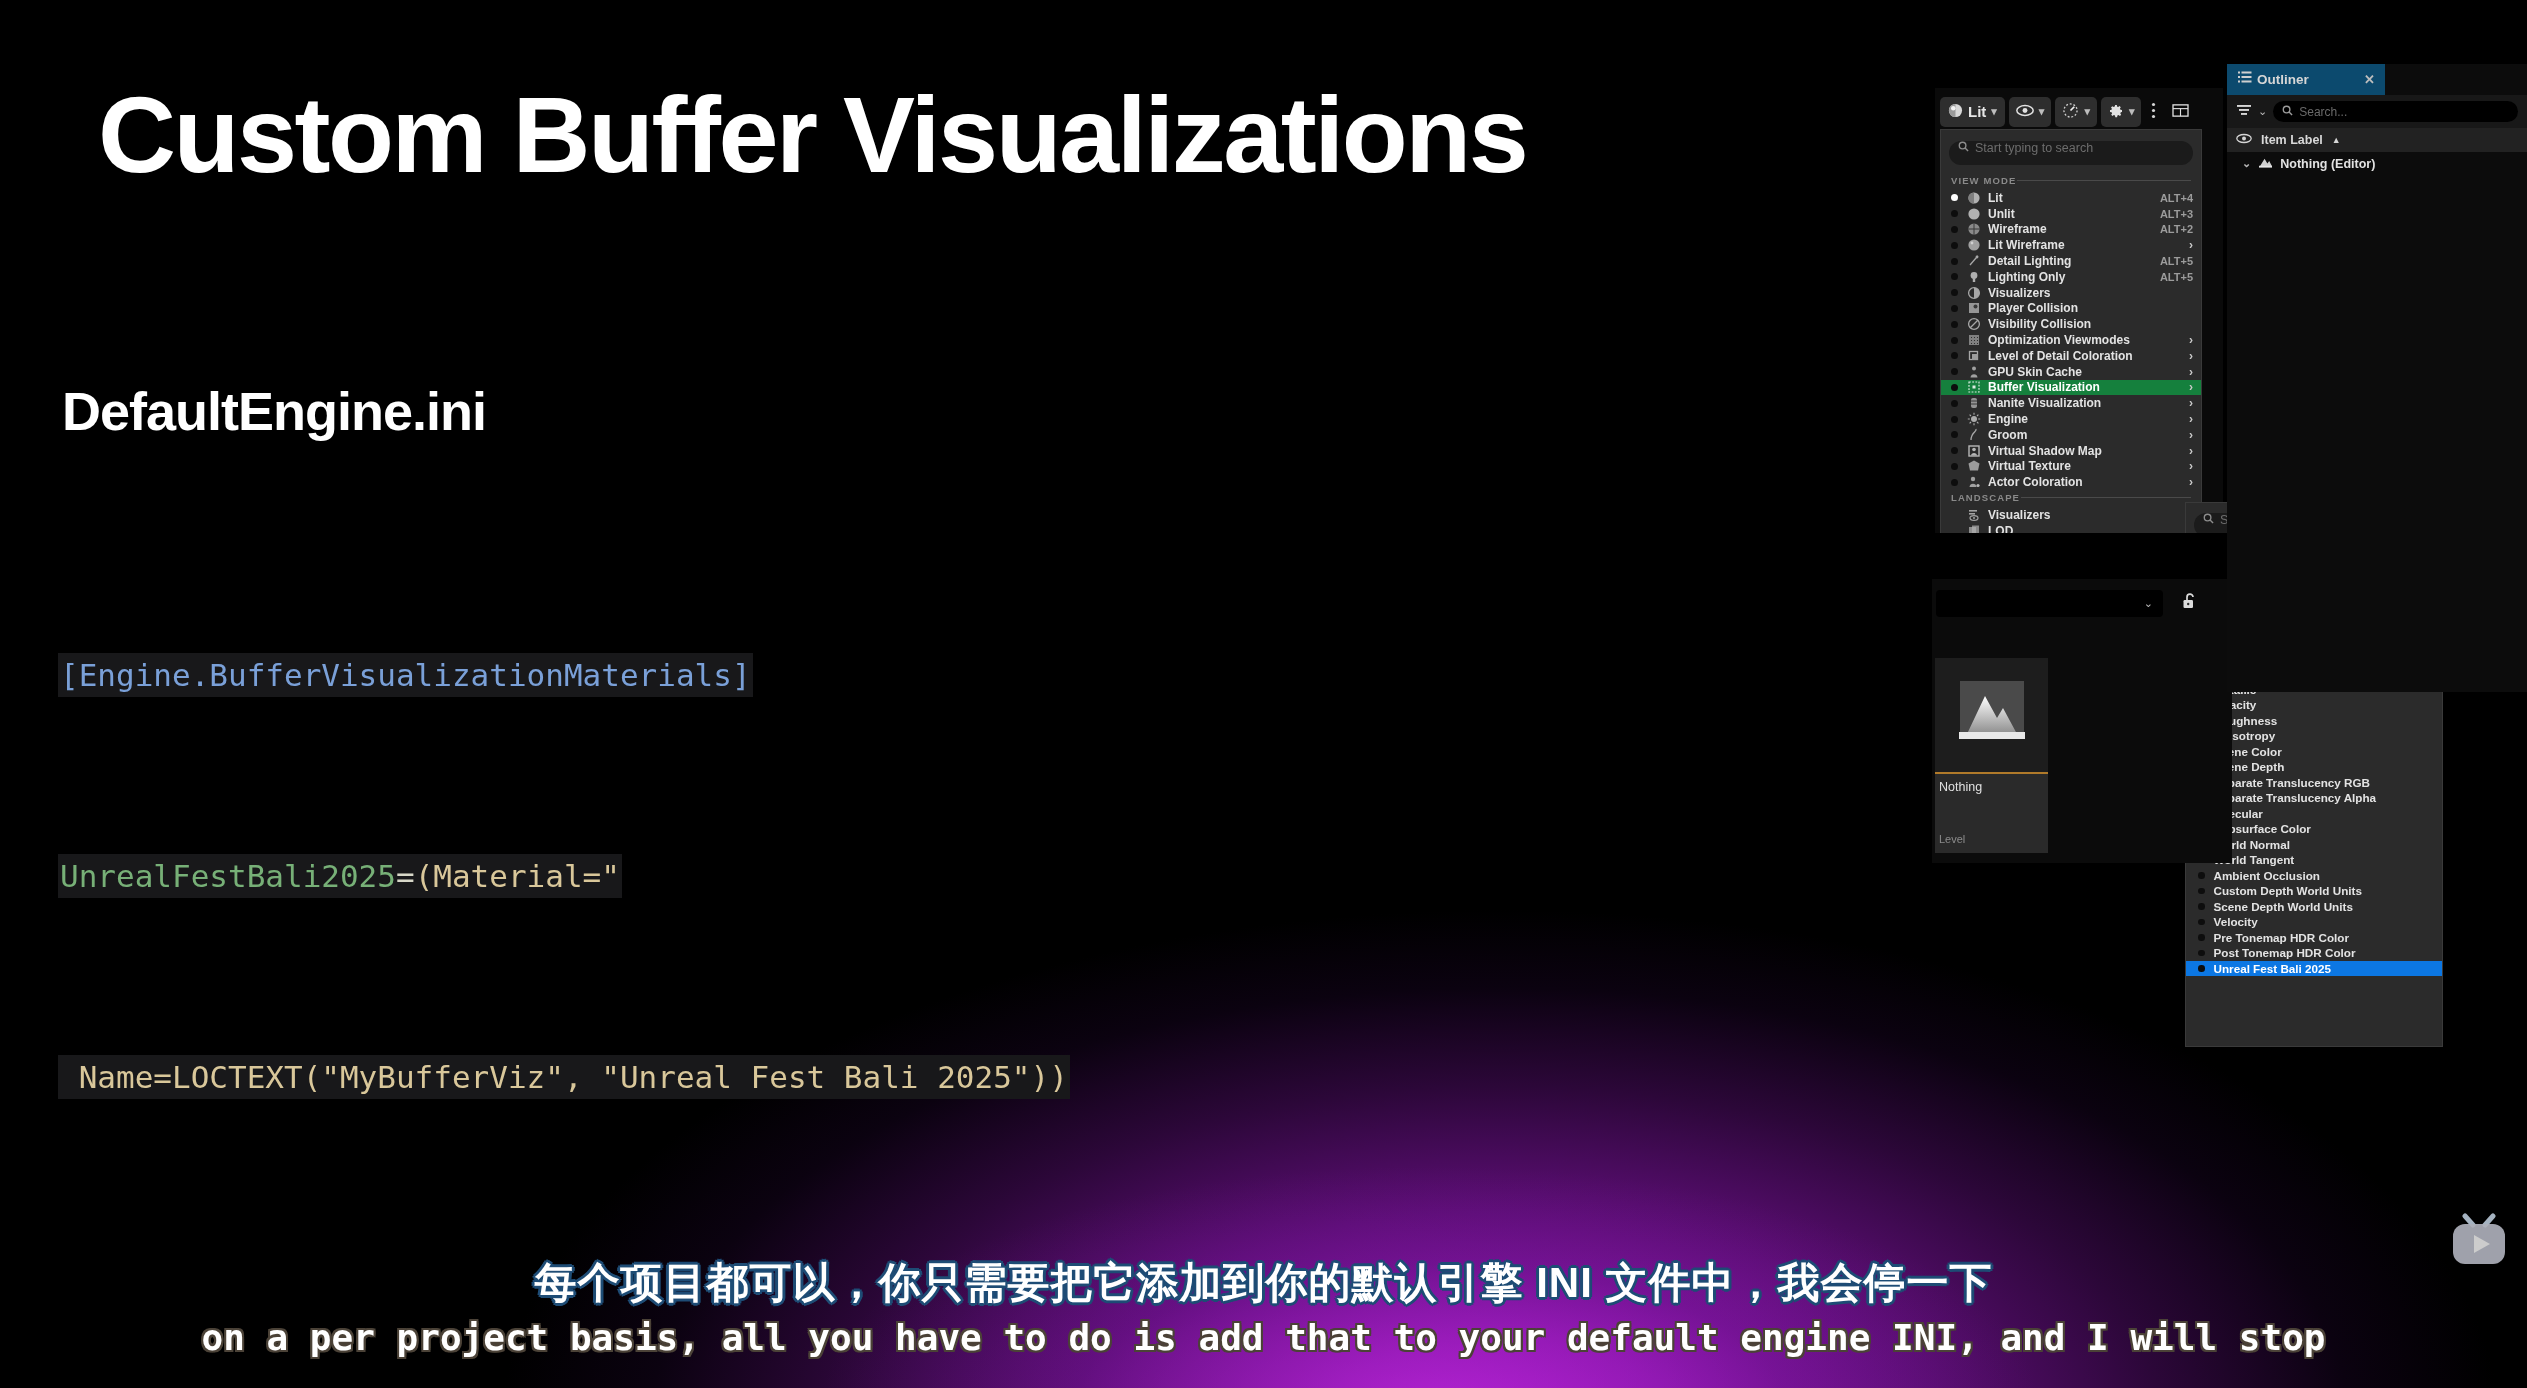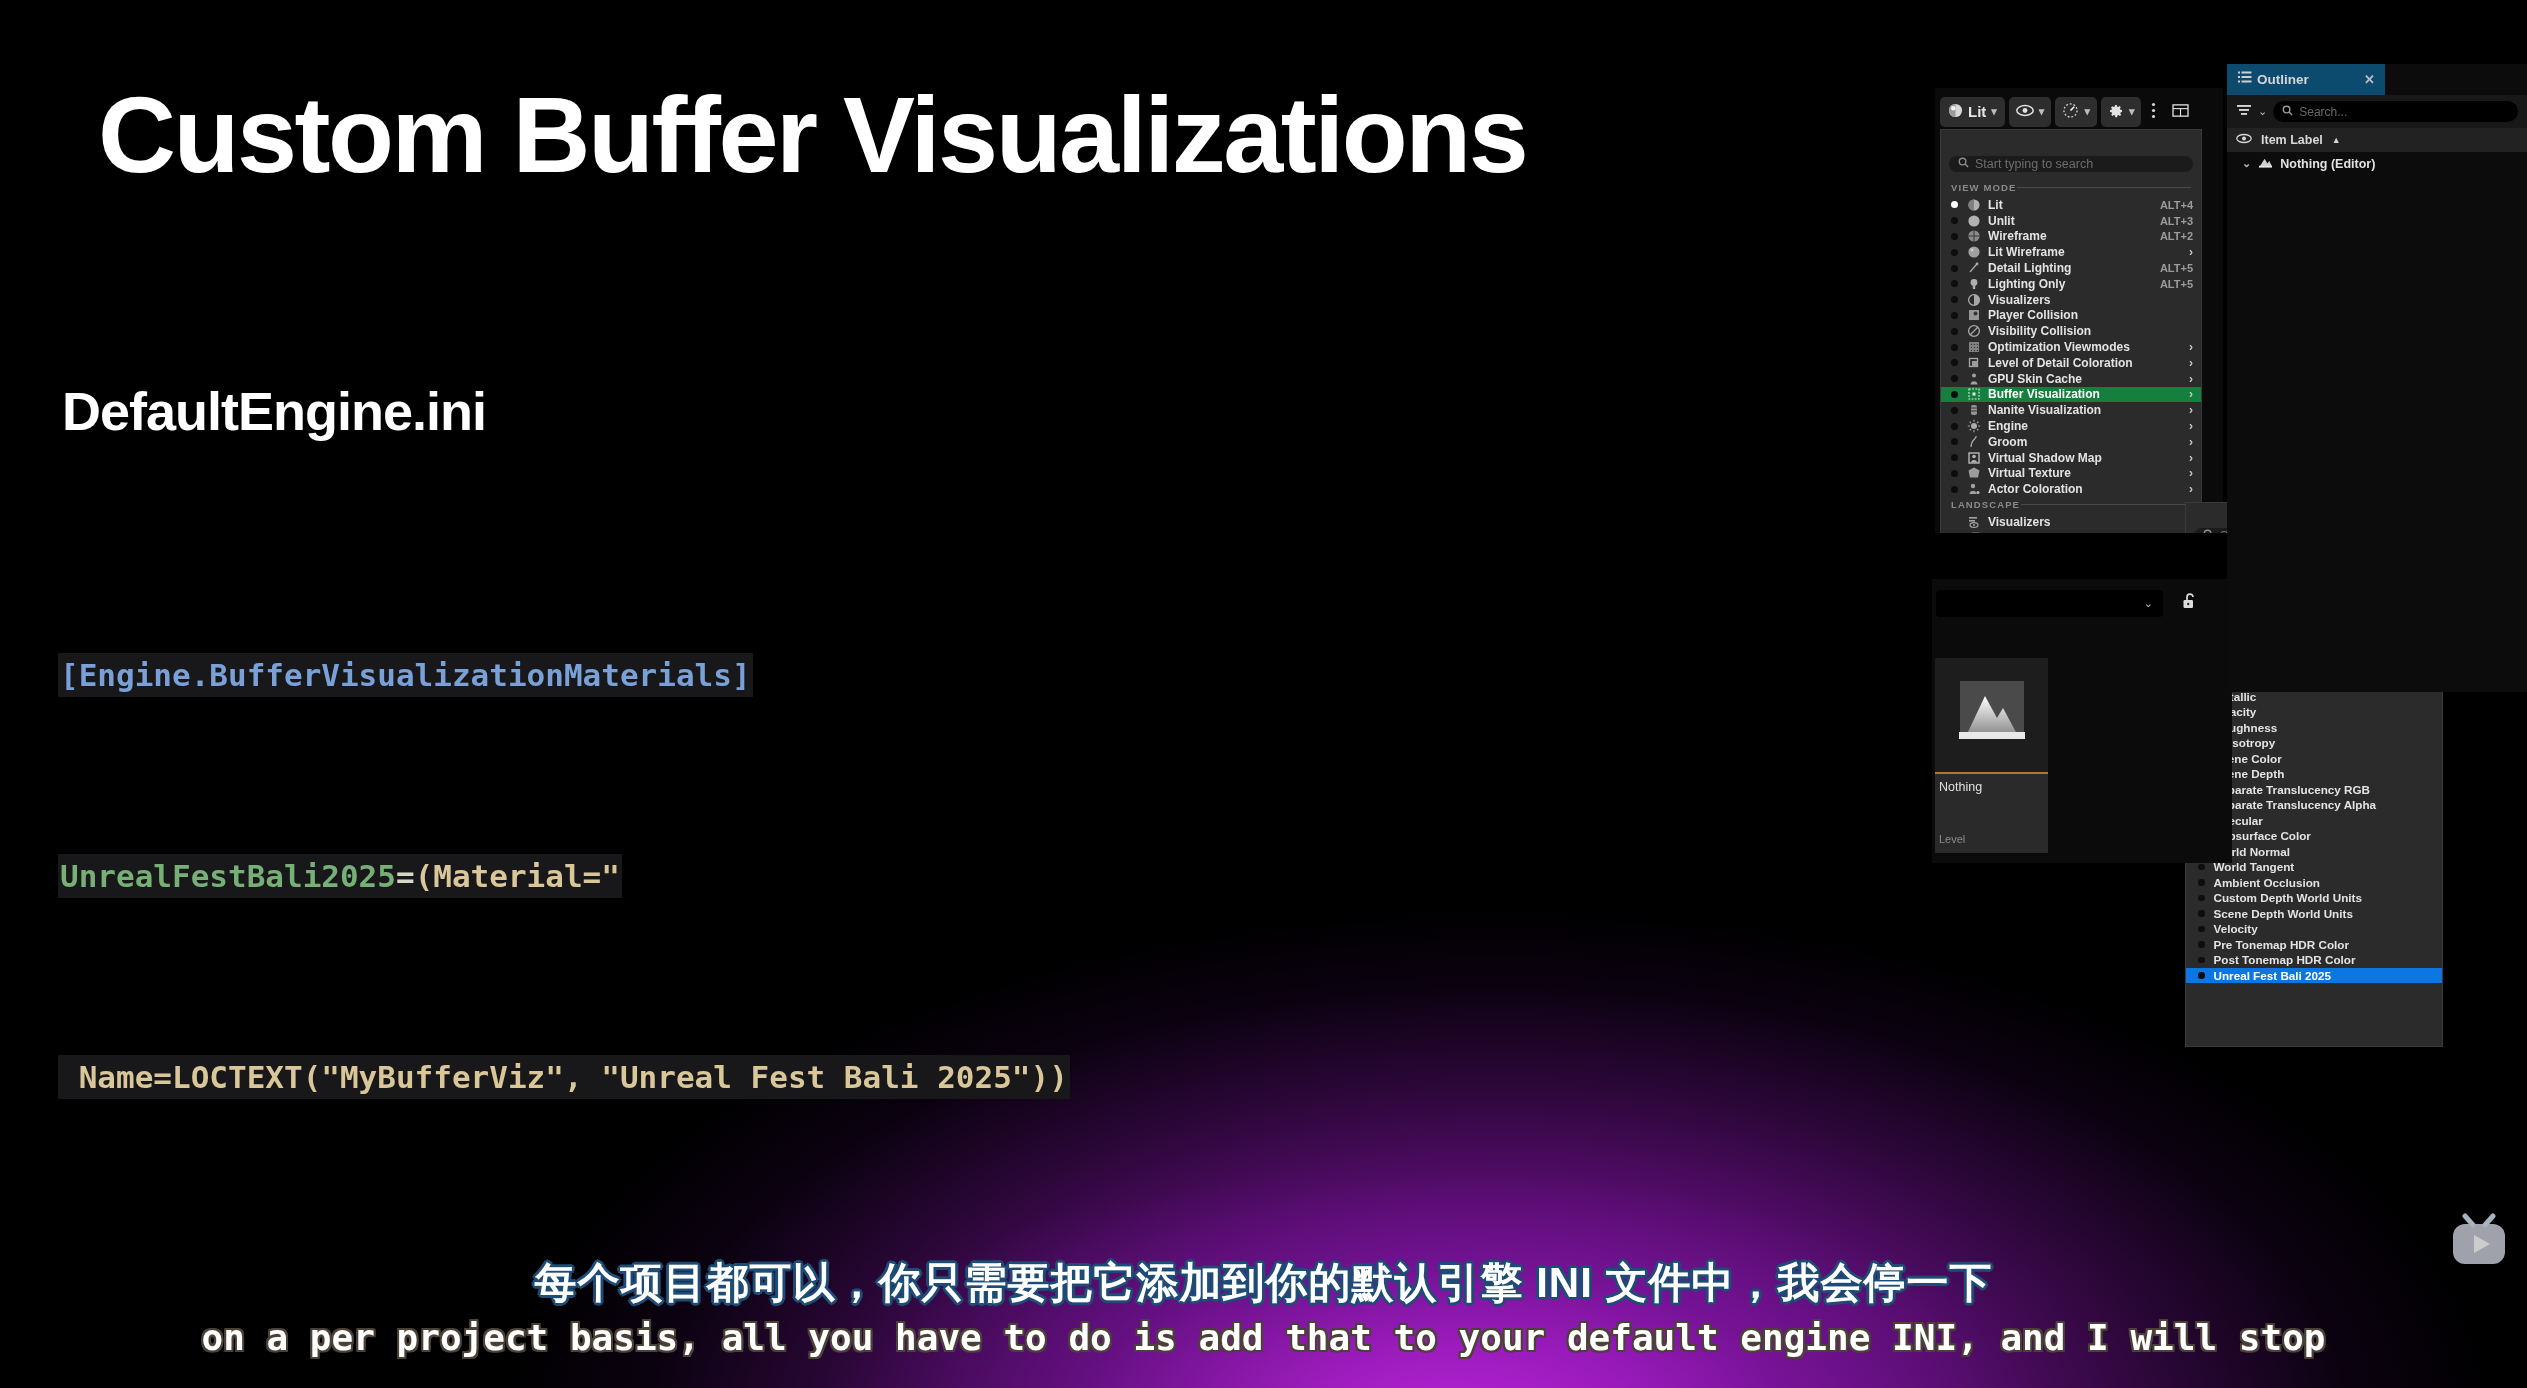--- a/index.html
+++ b/index.html
@@ -34,21 +34,21 @@
     letter-spacing: -1px;
   }
 
   
   #code-block {
     position: absolute; left: 58px; top: 508px;
     font-family: "DejaVu Sans Mono", "Liberation Mono", monospace;
     font-size: 31px; line-height: 67px; white-space: pre;
   }
   #code-block .cl { display: block; }
-  #code-block .seg { background: #18181a; padding: 4px 2px; font-weight: bold; }
+  #code-block .seg { background: #18181a; padding: 4px 2px; }
   .tk-sect { color: #7aa0d8; }
   .tk-key  { color: #77b077; }
   .tk-op   { color: #d7d7c8; }
   .tk-str  { color: #d9c79a; }
 
   
   #ue-root {
     position: absolute; left: 1935px; top: 88px;
     width: 592px; height: 1200px;
   }
@@ -70,22 +70,22 @@
   .chev { font-size: 11px; color: #bdbdbd; }
   .ico { display: inline-block; line-height: 1; }
 
   
   #viewmode-menu {
     position: absolute; left: 5px; top: 41px; width: 262px; height: 445px;
     background: #2b2b2b; border: 1px solid #3a3a3a;
     padding: 6px 0 8px 0;
   }
   .menu-search {
-    margin: 20px 8px 8px 8px; height: 16px; border-radius: 12px;
-    background: #1b1b1b; display: flex; align-items: center; gap: 6px;
+    margin: 5px 8px 8px 8px; height: 24px; border-radius: 12px;
+    background: #1b1b1b; display: flex; align-items: flex-start; gap: 6px;
     padding: 0 9px; color: #6d6d6d; font-size: 12.5px;
   }
   .menu-section {
     display: flex; align-items: center; gap: 1px;
     padding: 2px 10px 4px 10px;
     color: #8a8a8a; font-size: 9.5px; font-weight: 700; letter-spacing: 1.1px;
   }
   .menu-section .rule { flex: 1; height: 1px; background: #4a4a4a; }
   .menu-item {
     display: flex; align-items: center; height: 15.8px;

